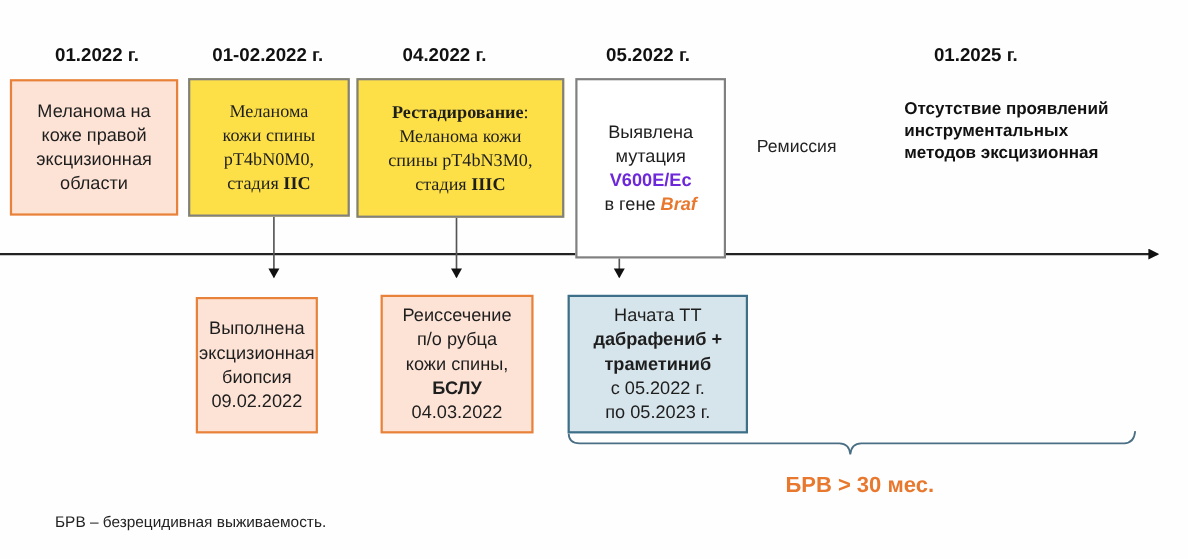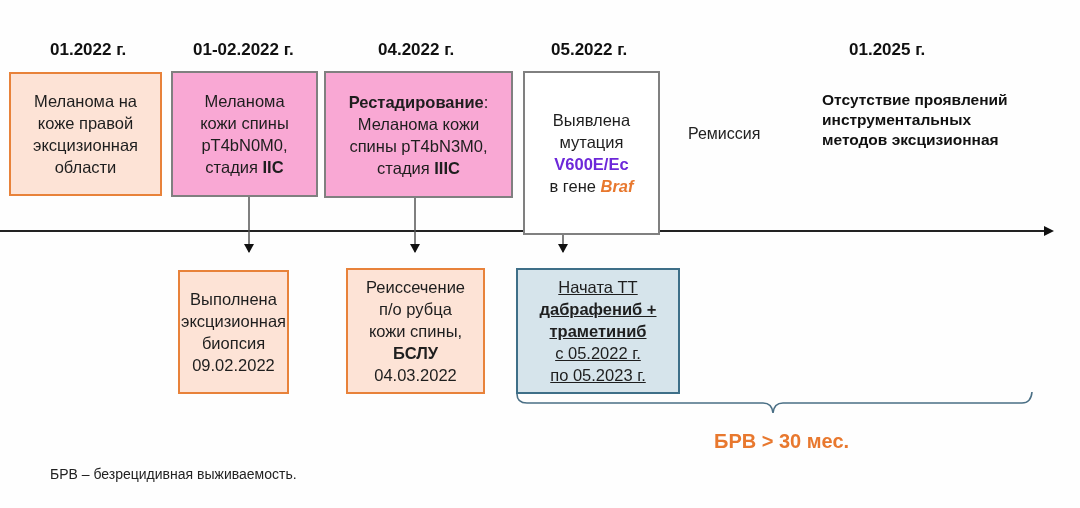--- a/index.html
+++ b/index.html
@@ -11,21 +11,21 @@
   .date {
     position:absolute; top:40px; font-weight:bold; font-size:17px;
     color:#111; text-align:center; white-space:nowrap;
   }
   .box {
     position:absolute; box-sizing:border-box;
     display:flex; align-items:center; justify-content:center;
     text-align:center; font-size:16.5px; line-height:22px; color:#1e1e1e;
   }
   .box-orange { background:#fde3d6; border:2px solid #e8823a; }
-  .box-gray   { background:#f9a8d4; border:2px solid #808080; }
+  .box-gray   { background:#fde047; border:2px solid #808080;font-family:Liberation Serif, serif; }
   .box-white  { background:#ffffff; border:2px solid #808080; }
   .box-teal   { background:#d6e4eb; border:2px solid #3e6f88; }
   .b { font-weight:bold; }
   .orange { color:#6d28d9; font-weight:bold; }
   .orange-it { color:#e8782e; font-weight:bold; font-style:italic; }
   .line-block { display:block; }
   .remission { position:absolute; left:688px; top:125px; font-size:16px; color:#222; }
   .zno { position:absolute; left:822px; top:90px; font-weight:bold; font-size:15.5px; line-height:20px; color:#111; }
   .brv { position:absolute; left:714px; top:430px; font-weight:bold; font-size:20px; color:#e8782e; white-space:nowrap; }
   .footnote { position:absolute; left:50px; top:466px; font-size:14px; color:#222; }
@@ -51,21 +51,21 @@
   <path d="M415,197 L415,252" stroke="#555" stroke-width="1.5" fill="none"></path>
   <path d="M410,244 L420,244 L415,253 Z" fill="#111"></path>
   <path d="M563,198 L563,252" stroke="#555" stroke-width="1.5" fill="none"></path>
   <path d="M558,244 L568,244 L563,253 Z" fill="#111"></path>
 
   <path d="M517,394 Q517,403 527,403 L763,403 Q772,403 773,413 Q774,403 783,403 L1022,403 Q1031,403 1032,392" stroke="#4a6f85" stroke-width="1.6" fill="none"></path>
 </svg>
 
 <div class="date" style="left:50px;">01.2022 г.</div>
 <div class="date" style="left:193px;">01-02.2022 г.</div>
-<div class="date" style="left:378px;">04.2022 г.</div>
+<div class="date" style="left:366px;">04.2022 г.</div>
 <div class="date" style="left:551px;">05.2022 г.</div>
 <div class="date" style="left:849px;">01.2025 г.</div>
 
 <div class="box box-orange" style="left:9px; top:72px; width:153px; height:124px;">
   <div>
     <span class="line-block">Меланома на</span>
     <span class="line-block">коже правой</span>
     <span class="line-block">эксцизионная</span>
     <span class="line-block">области</span>
   </div>
@@ -118,21 +118,21 @@
 <div class="box box-orange" style="left:346px; top:268px; width:139px; height:126px;">
   <div>
     <span class="line-block">Реиссечение</span>
     <span class="line-block">п/о рубца</span>
     <span class="line-block">кожи спины,</span>
     <span class="line-block b">БСЛУ</span>
     <span class="line-block">04.03.2022</span>
   </div>
 </div>
 
-<div class="box box-teal" style="left:516px; top:268px; width:164px; height:126px;text-decoration:underline;">
+<div class="box box-teal" style="left:516px; top:268px; width:164px; height:126px;">
   <div>
     <span class="line-block">Начата ТТ</span>
     <span class="line-block b">дабрафениб +</span>
     <span class="line-block b">траметиниб</span>
     <span class="line-block">с 05.2022 г.</span>
     <span class="line-block">по 05.2023 г.</span>
   </div>
 </div>
 
 <div class="brv">БРВ &gt; 30 мес.</div>

